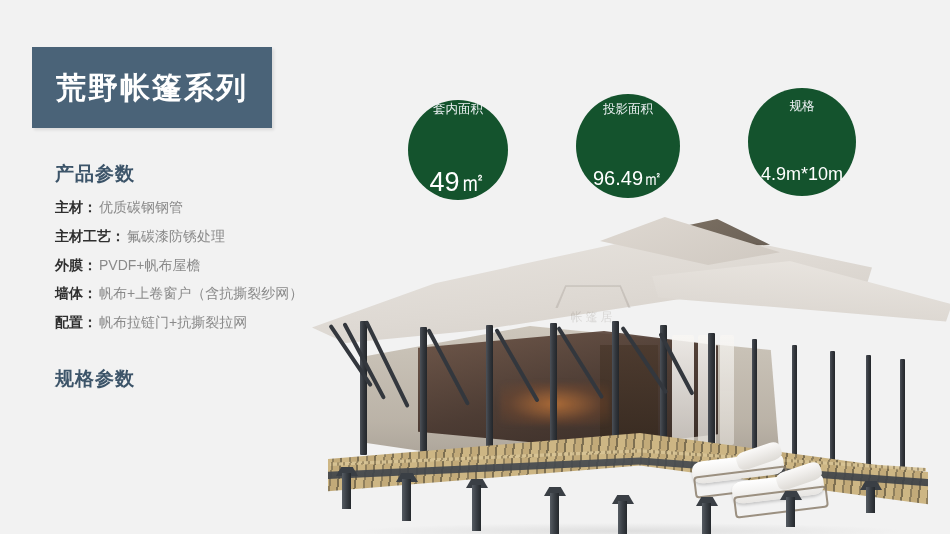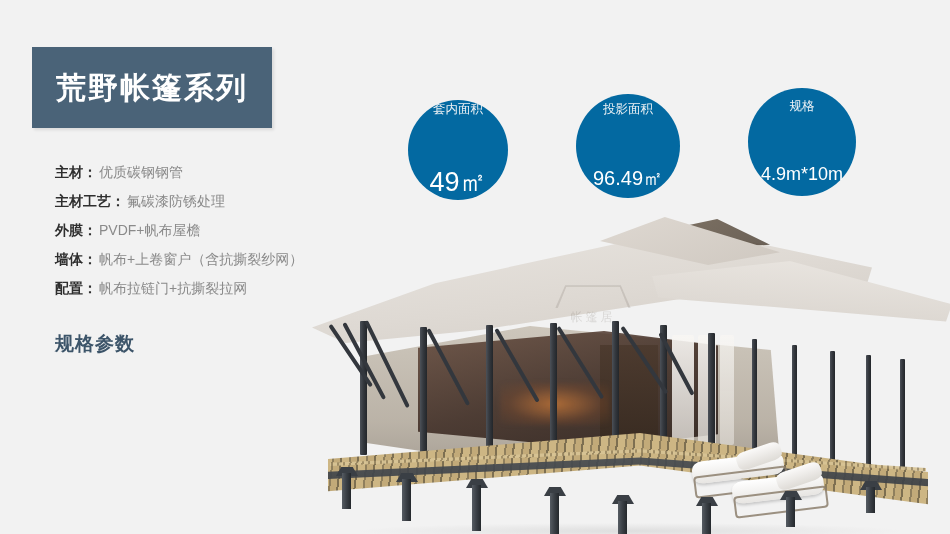--- a/index.html
+++ b/index.html
@@ -85,21 +85,21 @@
   .stats-row {
     position: absolute;
     left: 408px;
     top: 88px;
     width: 500px;
     height: 110px;
   }
   .stat-circle {
     position: absolute;
     border-radius: 50%;
-    background: #0369a1;
+    background: #14532d;
     display: flex;
     flex-direction: column;
     align-items: center;
     justify-content: center;
     color: #ffffff;
     text-align: center;
     gap: 48px;
   }
   .stat-circle.c1 { left: 0px;   top: 12px; width: 100px; height: 100px; }
   .stat-circle.c2 { left: 168px; top: 6px;  width: 104px; height: 104px; }
@@ -363,20 +363,21 @@
 <body>
 
 <div class="page">
 
   <div class="title-banner">
     <span class="title-text">荒野帐篷系列</span>
   </div>
 
   <div class="spec-column">
 
+    <h2 class="section-heading">产品参数</h2>
     <ul class="spec-list">
       <li class="spec-row">
         <span class="spec-label">主材：</span><span class="spec-value">优质碳钢钢管</span>
       </li>
       <li class="spec-row">
         <span class="spec-label">主材工艺：</span><span class="spec-value">氟碳漆防锈处理</span>
       </li>
       <li class="spec-row">
         <span class="spec-label">外膜：</span><span class="spec-value">PVDF+帆布屋檐</span>
       </li>

